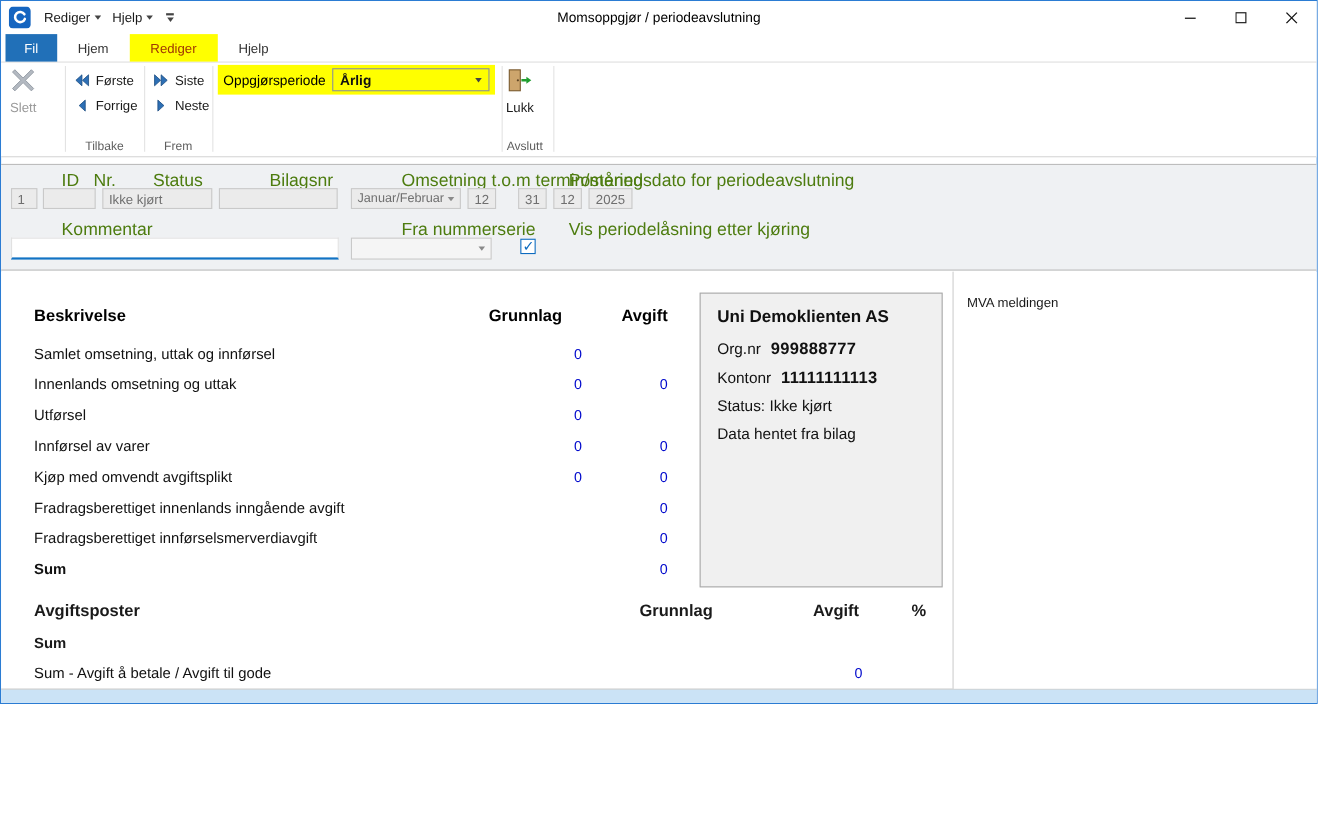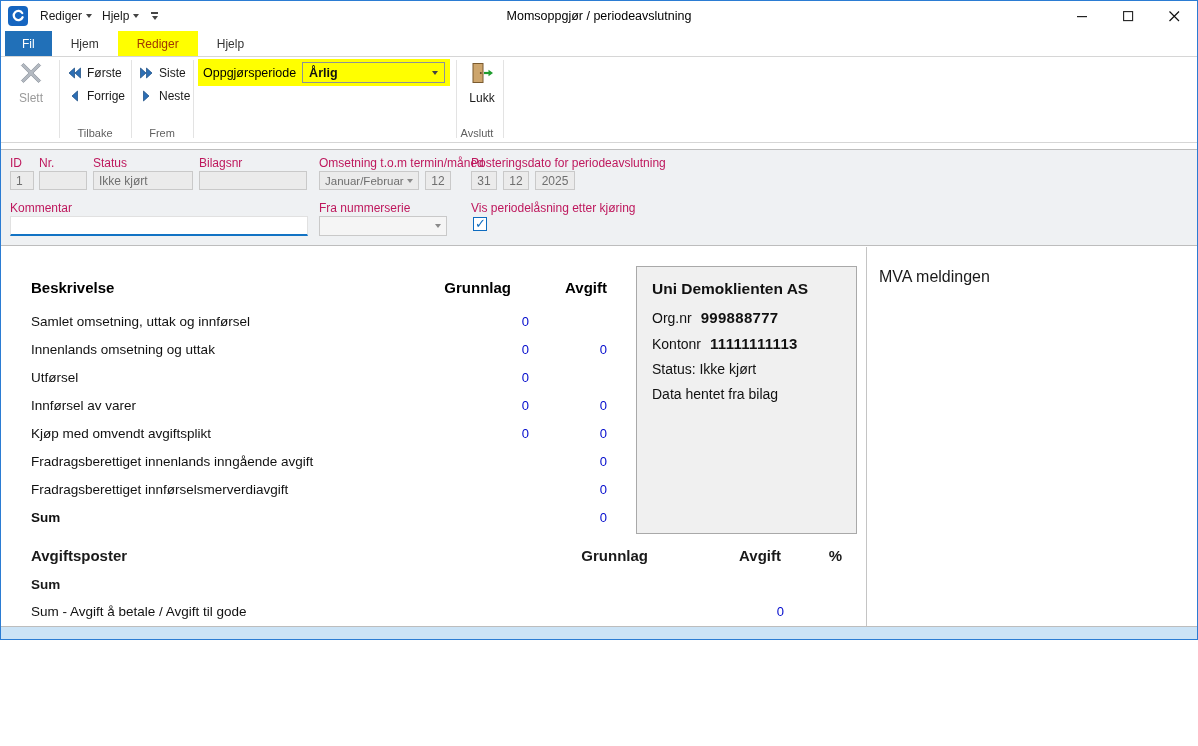--- a/index.html
+++ b/index.html
@@ -22,33 +22,33 @@
 
   
   .tabrow { position:absolute; top:30px; left:0; right:0; height:26px; display:flex; align-items:stretch; border-bottom:1px solid #d6d6d6; background:#fff; }
   .tab { display:flex; align-items:center; padding:0 19px; font-size:12px; color:#333; cursor:default; }
   .tab-fil { background:#2170b8; color:#fff; padding:0 17px; margin-left:4px; }
   .tab-hl { background:#ffff00; color:#a03803; }
 
   
   .ribbon { position:absolute; top:56px; left:0; right:0; height:86px; background:#fff; border-bottom:1px solid #d6d6d6; }
   .vsep { position:absolute; top:3px; bottom:4px; width:1px; background:#e3e3e3; }
-  .big-btn { position:absolute; top:4px; width:44px; height:60px; display:flex; flex-direction:column; align-items:center; justify-content:flex-start; gap:4px; font-size:12px; cursor:default; }
+  .big-btn { position:absolute; top:4px; width:44px; height:60px; display:flex; flex-direction:column; align-items:flex-start; justify-content:flex-start; gap:4px; font-size:12px; cursor:default; }
   .big-btn .blabel { margin-top:2px; }
   .big-btn.disabled { color:#9a9a9a; }
   .nav-btn { position:absolute; height:20px; display:flex; align-items:center; gap:5px; font-size:12px; color:#1a1a1a; cursor:default; }
   .grp-label { position:absolute; bottom:3px; font-size:11px; color:#5f5f5f; text-align:center; }
   .periode-hl { position:absolute; left:197px; top:2px; width:252px; height:27px; background:#ffff00; display:flex; align-items:center; padding:0 5px; }
   .periode-hl .plabel { font-size:12.5px; color:#000; margin-right:6px; white-space:nowrap; }
   .pcombo { flex:1; height:21px; border:1px solid #8b929a; background:#ffff00; display:flex; align-items:center; padding:0 6px; font-size:12.5px; font-weight:600; color:#111; }
   .pcombo .caret-down { margin-left:auto; }
 
   
   .formsec { position:absolute; top:148px; left:0; right:0; height:97px; background:#eff1f3; border-top:1px solid #bdbdbd; border-bottom:1px solid #bdbdbd; }
-  .flabel { position:absolute; font-size:12px; color:#be185d; white-space:nowrap; }
+  .flabel { position:absolute; font-size:16px; color:#4d7c0f; white-space:nowrap;margin-left:46px; }
   .ffield { position:absolute; height:19px; background:#ebebeb; border:1px solid #c9c9c9; font-size:12px; color:#6f6f6f; display:flex; align-items:center; padding:0 5px; }
   .fcombo .caret-down { margin-left:auto; }
   .kommentar-input { position:absolute; left:9px; top:66px; width:298px; height:20px; background:#fff; border:1px solid #e1e1e1; border-bottom:2px solid #1273c4; font-size:12px; padding:0 5px; font-family:inherit; outline:none; }
   .checkbox { position:absolute; left:472px; top:67px; width:14px; height:14px; background:#fff; border:1px solid #0d6bbf; }
   .checkbox.checked::after { content:"\2713"; position:absolute; top:-2px; left:1px; color:#0d6bbf; font-size:13px; font-weight:bold; }
 
   
   .main { position:absolute; top:246px; left:0; right:0; bottom:12px; background:#fff; border-bottom:1px solid #bdbdbd; }
   .main-left { position:absolute; left:0; top:0; bottom:0; width:865px; }
   .splitter { position:absolute; left:865px; top:0; bottom:0; width:1px; background:#c4c4c4; cursor:col-resize; }
@@ -74,21 +74,21 @@
   .ap-head { position:absolute; top:300px; left:30px; width:811px; display:flex; align-items:baseline; font-weight:bold; font-size:15px; }
   .ap-head .ap-title { flex:1; }
   .ap-head .ap-g { width:100px; text-align:right; }
   .ap-head .ap-a { width:133px; text-align:right; }
   .ap-head .ap-p { width:61px; text-align:right; }
   .ap-sum { position:absolute; top:330px; left:30px; font-size:13.5px; font-weight:bold; }
   .ap-total { position:absolute; top:357px; left:30px; width:753px; display:flex; font-size:13.5px; }
   .ap-total .ap-tlabel { flex:1; color:#111; }
   .ap-total .ap-tval { width:110px; text-align:right; color:#0009cc; font-size:13px; }
 
-  .mva-title { position:absolute; top:21px; left:12px; font-size:16px; color:#1a1a1a; }
+  .mva-title { position:absolute; top:21px; left:12px; font-size:12px; color:#1a1a1a; }
   .mva-msg { position:absolute; top:66px; left:12px; width:290px; font-size:13px; line-height:1.55; color:#111; }
 
   .statusbar { position:absolute; left:0; right:0; bottom:0; height:12px; background:#cbe3f6; }
 </style>
 </head>
 <body>
 
 <div class="window">
 
   <div class="titlebar">

